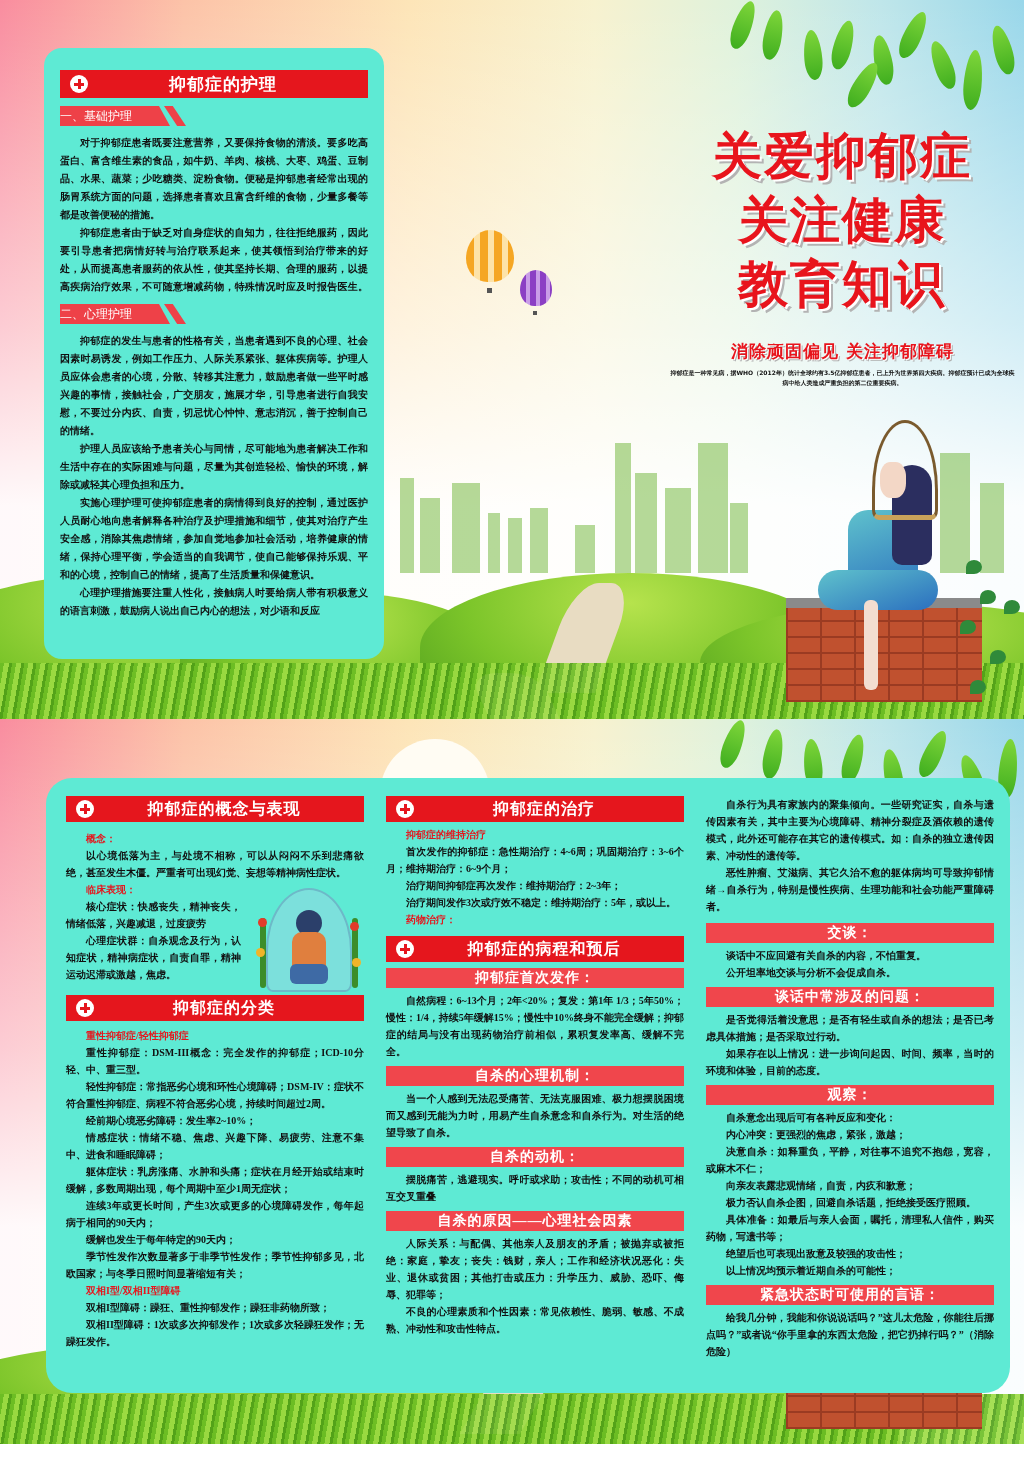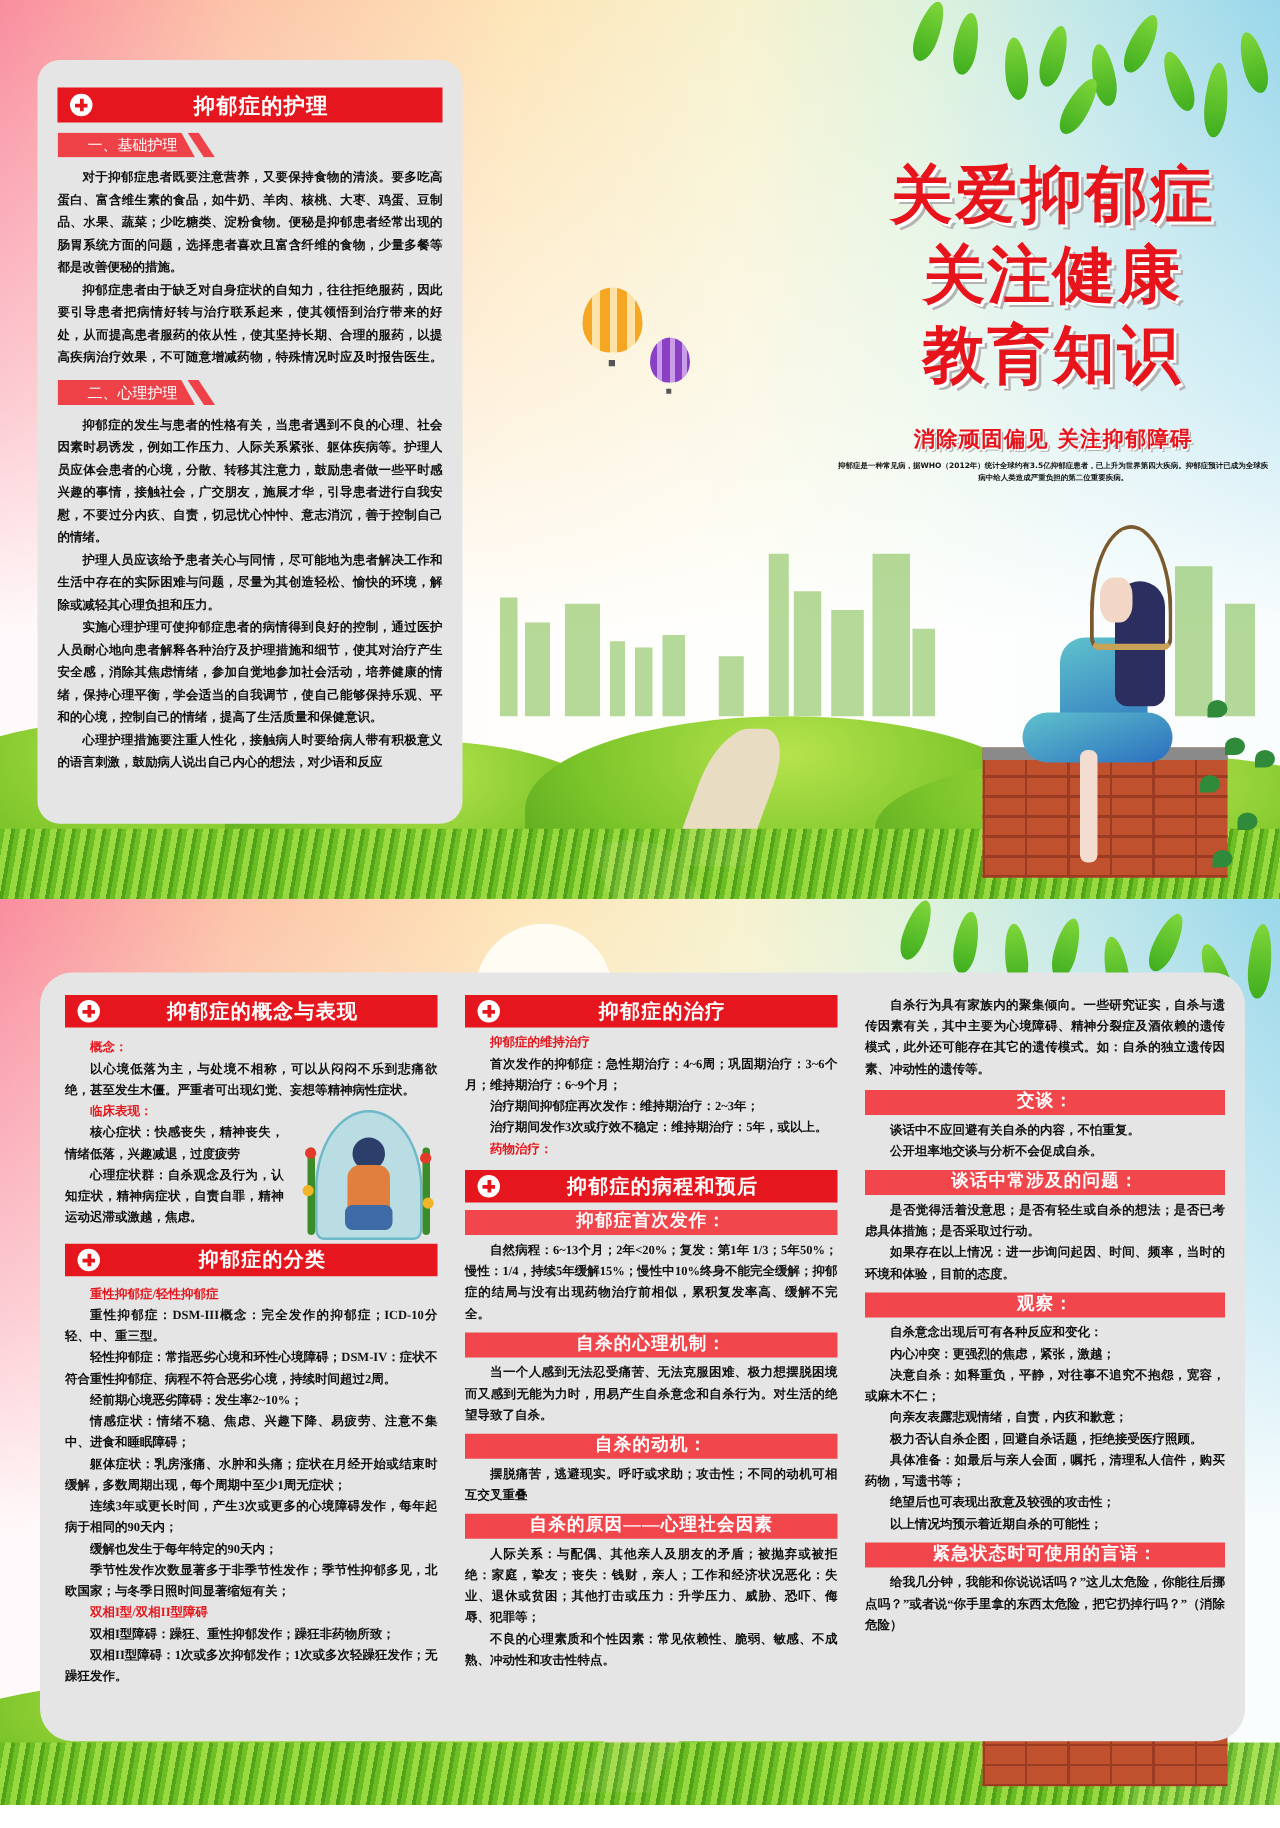--- a/index.html
+++ b/index.html
@@ -30,40 +30,40 @@
   .bld { position: absolute; bottom: 0; background: rgba(120, 185, 70, 0.55); }
 
   
   .hills { position: absolute; left: 0; right: 0; bottom: 0; height: 200px; }
   .hill { position: absolute; border-radius: 50% 50% 0 0; background: radial-gradient(ellipse at 50% 20%, #b6e34d 0%, #7cc52a 55%, #4e9d1c 100%); }
   .road { position: absolute; background: #e8dcc2; border-radius: 40% 40% 0 0; }
   .grass { position: absolute; left: 0; right: 0; bottom: 0; height: 60px;
     background: repeating-linear-gradient(100deg, #6bbd23 0 4px, #9ddc43 4px 9px, #4f9f17 9px 12px); opacity: 0.9; }
 
   
-  .panel { position: absolute; background: #e5e5e5; border-radius: 18px; }
+  .panel { position: absolute; background: #5eead4; border-radius: 18px; margin-left: 14px; }
   #panel-nursing { left: 30px; top: 48px; width: 340px; height: 611px; padding: 22px 16px 0 16px; }
 
   .red-title {
     background: #e5161d; height: 28px; display: flex; align-items: center; position: relative;
     color: #ffffff; font-weight: bold; font-size: 17px; letter-spacing: 1px;
   }
   .red-title .cross {
     position: absolute; left: 10px; top: 5px; width: 18px; height: 18px; border-radius: 50%;
     background: #ffffff; display: flex; align-items: center; justify-content: center;
   }
   .red-title .cross::before, .red-title .cross::after { content: ""; position: absolute; background: #e5161d; }
   .red-title .cross::before { width: 10px; height: 3px; }
   .red-title .cross::after { width: 3px; height: 10px; }
   .red-title .title-text { flex: 1; text-align: center; padding-left: 18px; }
 
   .sub-tag { position: relative; height: 20px; margin: 8px 0 8px 0; width: 140px; }
   .sub-tag .tag-body {
     position: absolute; left: 0; top: 0; height: 20px; width: 110px; background: #ee4148;
-    clip-path: polygon(0 0, 90% 0, 100% 100%, 0 100%); color: #ffffff; font-size: 12px; line-height: 20px; padding-left: 24px;
+    clip-path: polygon(0 0, 90% 0, 100% 100%, 0 100%); color: #ffffff; font-size: 12px; line-height: 20px; padding-left: 0;
   }
   .sub-tag .tag-stripe {
     position: absolute; left: 104px; top: 0; width: 22px; height: 20px; background: #ee4148;
     clip-path: polygon(0 0, 40% 0, 100% 100%, 60% 100%);
   }
 
   .para { font-size: 10px; line-height: 18px; color: #111; font-weight: bold; text-indent: 2em; text-align: justify; }
 
   
   .cover-title { position: absolute; left: 672px; top: 124px; width: 340px; text-align: center; }
@@ -305,20 +305,21 @@
       <p class="bp">当一个人感到无法忍受痛苦、无法克服困难、极力想摆脱困境而又感到无能为力时，用易产生自杀意念和自杀行为。对生活的绝望导致了自杀。</p>
       <div class="pink-bar">自杀的动机：</div>
       <p class="bp">摆脱痛苦，逃避现实。呼吁或求助；攻击性；不同的动机可相互交叉重叠</p>
       <div class="pink-bar">自杀的原因——心理社会因素</div>
       <p class="bp">人际关系：与配偶、其他亲人及朋友的矛盾；被抛弃或被拒绝：家庭，挚友；丧失：钱财，亲人；工作和经济状况恶化：失业、退休或贫困；其他打击或压力：升学压力、威胁、恐吓、侮辱、犯罪等；</p>
       <p class="bp">不良的心理素质和个性因素：常见依赖性、脆弱、敏感、不成熟、冲动性和攻击性特点。</p>
     </div>
 
     <div class="col" id="col-3">
       <p class="bp">自杀行为具有家族内的聚集倾向。一些研究证实，自杀与遗传因素有关，其中主要为心境障碍、精神分裂症及酒依赖的遗传模式，此外还可能存在其它的遗传模式。如：自杀的独立遗传因素、冲动性的遗传等。</p>
+      <p class="bp">恶性肿瘤、艾滋病、其它久治不愈的躯体病均可导致抑郁情绪→自杀行为，特别是慢性疾病、生理功能和社会功能严重障碍者。</p>
       <div class="pink-bar" style="margin-top:8px">交谈：</div>
       <p class="bp">谈话中不应回避有关自杀的内容，不怕重复。</p>
       <p class="bp">公开坦率地交谈与分析不会促成自杀。</p>
       <div class="pink-bar">谈话中常涉及的问题：</div>
       <p class="bp">是否觉得活着没意思；是否有轻生或自杀的想法；是否已考虑具体措施；是否采取过行动。</p>
       <p class="bp">如果存在以上情况：进一步询问起因、时间、频率，当时的环境和体验，目前的态度。</p>
       <div class="pink-bar">观察：</div>
       <p class="bp">自杀意念出现后可有各种反应和变化：</p>
       <p class="bp">内心冲突：更强烈的焦虑，紧张，激越；</p>
       <p class="bp">决意自杀：如释重负，平静，对往事不追究不抱怨，宽容，或麻木不仁；</p>

